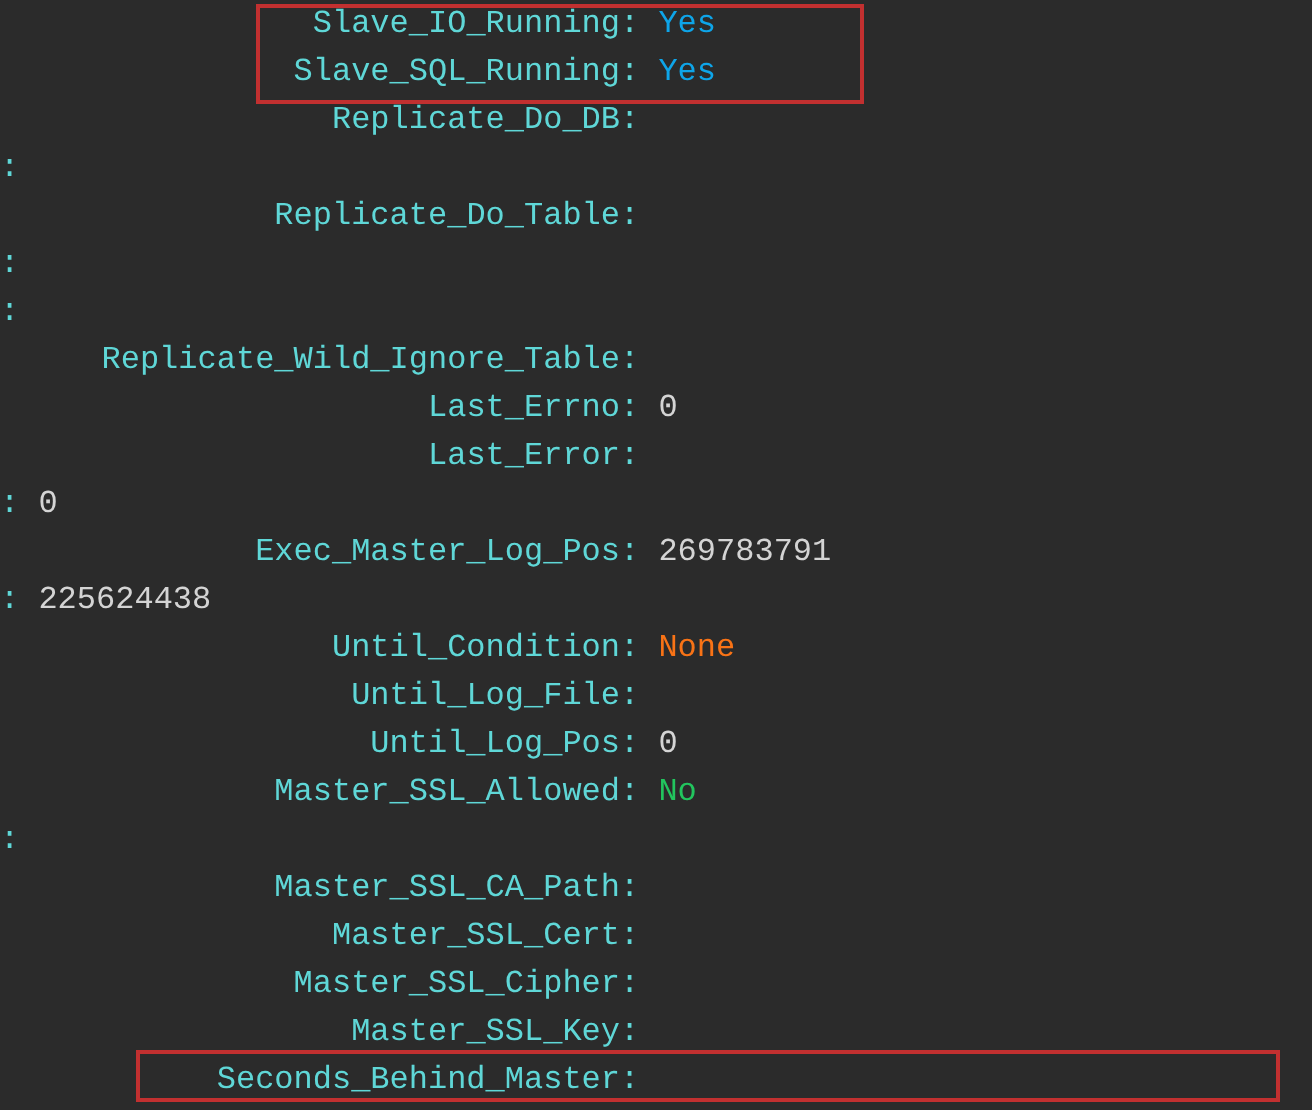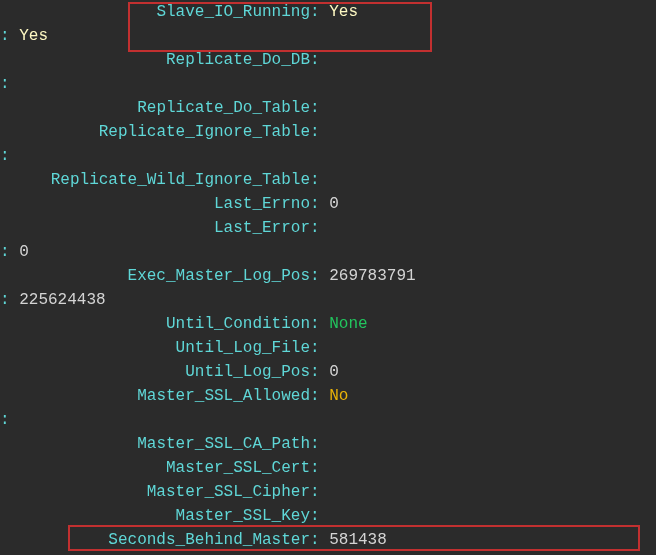--- a/index.html
+++ b/index.html
@@ -33,27 +33,27 @@
       font-family: Liberation Mono, monospace;
     }
     .colon {
       color: #5fd7d7;
     }
     .value {
       color: #d4d4d4;
       padding-left: 1ch;
     }
     .value-yes {
-      color: #fef9c3;
+      color: #0ea5e9;
     }
     .value-no {
-      color: #eab308;
+      color: #22c55e;
     }
     .value-none {
-      color: #22c55e;
+      color: #f97316;
     }
     .highlight-box {
       border: 2px solid #c23030;
       position: absolute;
     }
     .highlight-box-1 {
       top: 2px;
       left: 128px;
       width: 304px;
       height: 50px;
@@ -67,38 +67,38 @@
     .container {
       position: relative;
     }
   </style>
 </head>
 <body>
 
 <div class="container">
   <div class="terminal-output" id="terminal-rows">
   <div class="row"><span class="label">Slave_IO_Running</span><span class="colon">:</span><span class="value value-yes">Yes</span></div>
-      <div class="row"><span class="colon">:</span><span class="value value-yes">Yes</span></div>
+      <div class="row"><span class="label">Slave_SQL_Running</span><span class="colon">:</span><span class="value value-yes">Yes</span></div>
       <div class="row"><span class="label">Replicate_Do_DB</span><span class="colon">:</span><span class="value "></span></div>
       <div class="row"><span class="colon">:</span><span class="value "></span></div>
       <div class="row"><span class="label">Replicate_Do_Table</span><span class="colon">:</span><span class="value "></span></div>
-      <div class="row"><span class="label">Replicate_Ignore_Table</span><span class="colon">:</span><span class="value "></span></div>
+      <div class="row"><span class="colon">:</span><span class="value "></span></div>
       <div class="row"><span class="colon">:</span><span class="value "></span></div>
       <div class="row"><span class="label">Replicate_Wild_Ignore_Table</span><span class="colon">:</span><span class="value "></span></div>
       <div class="row"><span class="label">Last_Errno</span><span class="colon">:</span><span class="value ">0</span></div>
       <div class="row"><span class="label">Last_Error</span><span class="colon">:</span><span class="value "></span></div>
       <div class="row"><span class="colon">:</span><span class="value ">0</span></div>
       <div class="row"><span class="label">Exec_Master_Log_Pos</span><span class="colon">:</span><span class="value ">269783791</span></div>
       <div class="row"><span class="colon">:</span><span class="value ">225624438</span></div>
       <div class="row"><span class="label">Until_Condition</span><span class="colon">:</span><span class="value value-none">None</span></div>
       <div class="row"><span class="label">Until_Log_File</span><span class="colon">:</span><span class="value "></span></div>
       <div class="row"><span class="label">Until_Log_Pos</span><span class="colon">:</span><span class="value ">0</span></div>
       <div class="row"><span class="label">Master_SSL_Allowed</span><span class="colon">:</span><span class="value value-no">No</span></div>
       <div class="row"><span class="colon">:</span><span class="value "></span></div>
       <div class="row"><span class="label">Master_SSL_CA_Path</span><span class="colon">:</span><span class="value "></span></div>
       <div class="row"><span class="label">Master_SSL_Cert</span><span class="colon">:</span><span class="value "></span></div>
       <div class="row"><span class="label">Master_SSL_Cipher</span><span class="colon">:</span><span class="value "></span></div>
       <div class="row"><span class="label">Master_SSL_Key</span><span class="colon">:</span><span class="value "></span></div>
-      <div class="row"><span class="label">Seconds_Behind_Master</span><span class="colon">:</span><span class="value ">581438</span></div>
+      <div class="row"><span class="label">Seconds_Behind_Master</span><span class="colon">:</span></div>
     </div>
   <div class="highlight-box highlight-box-1"></div>
   <div class="highlight-box highlight-box-2"></div>
 </div>
 
 </body></html>

